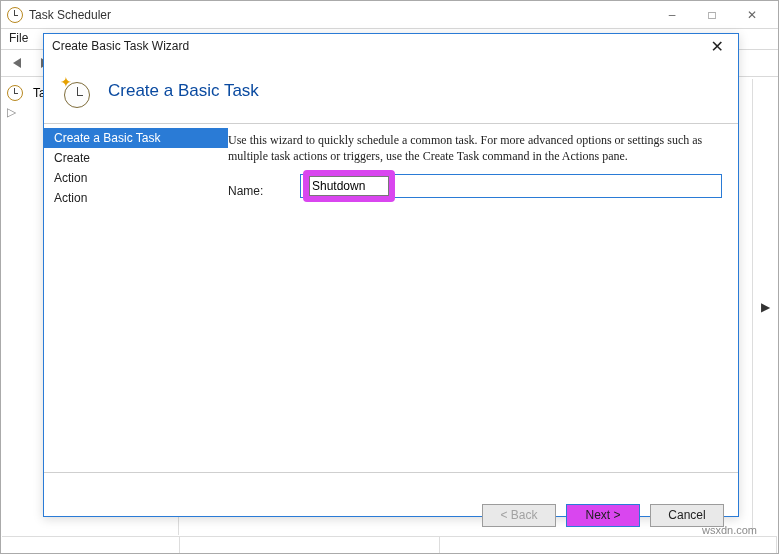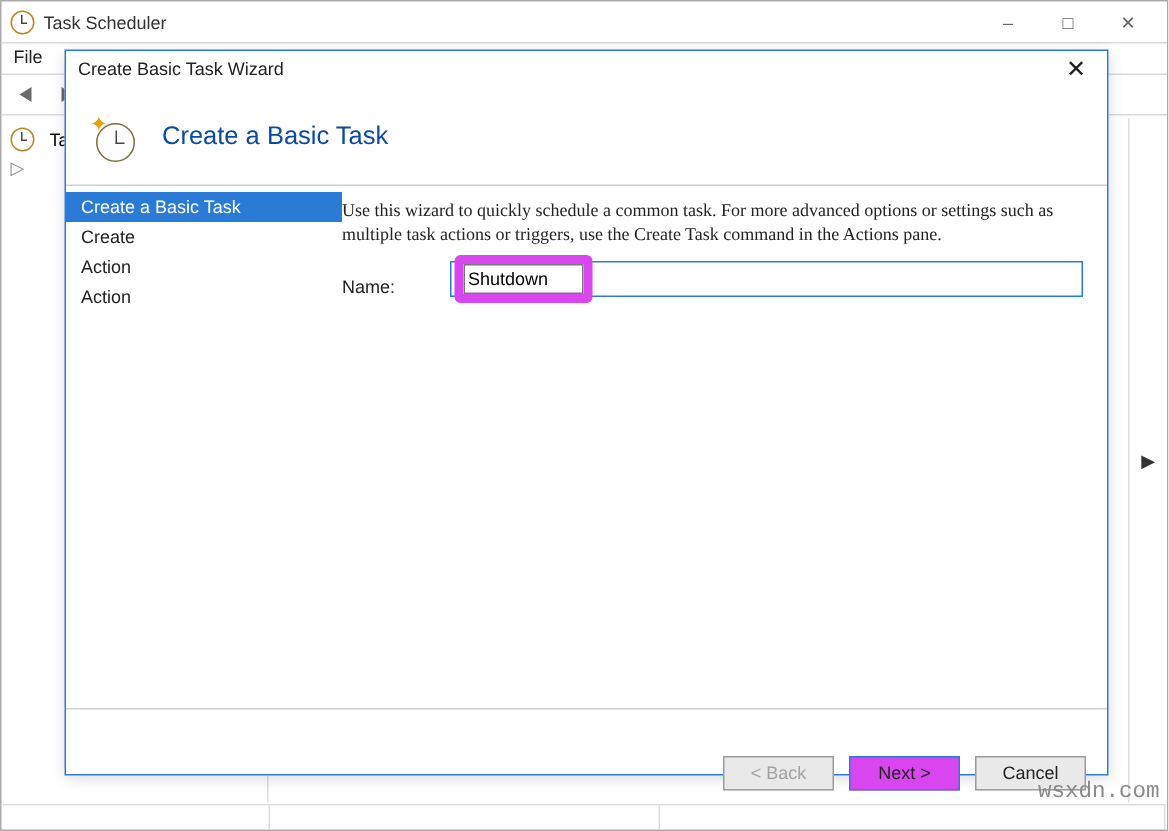--- a/index.html
+++ b/index.html
@@ -18,21 +18,21 @@
 .treeitem { display: flex; align-items: center; gap: 4px; padding: 2px; }
 .rightstrip { width: 26px; border-left: 1px solid #ddd; display: flex; flex-direction: column; justify-content: center; align-items: center; }
 .statusbar { position: absolute; left: 1px; right: 1px; bottom: 1px; height: 16px; border-top: 1px solid #ddd; }
 .footer { display:flex; height:16px; }
 .footer > div { border-right:1px solid #ddd; height:100%; }
 
 .app-icon { width: 16px; height: 16px; border-radius: 50%; border: 1.5px solid #b88820; position: relative; margin-right: 6px; background: #fff; }
 .app-icon::after { content:""; position:absolute; left:6px; top:2px; width:1px; height:6px; background:#444; }
 .app-icon::before { content:""; position:absolute; left:6px; top:7px; width:4px; height:1px; background:#444; }
 
-.watermark { position: absolute; right: 6px; bottom: 18px; color: #8a8a8a; font-size: 15px; font-family: Liberation Mono, monospace; }
+.watermark { position: absolute; right: 22px; bottom: 18px; color: #8a8a8a; font-size: 11px; }
 
 
 .dlg { position: absolute; left: 43px; top: 33px; width: 696px; height: 484px; background: #fff; border: 1px solid #2a7bd6; box-shadow: 0 2px 10px rgba(0,0,0,.15); display:flex; flex-direction:column; }
 .dlg-title { height: 24px; display: flex; align-items: center; padding: 0 8px; color: #222; }
 .dlg-title .spacer { flex:1; }
 .dlg-close { font-size: 16px; padding: 0 6px; }
 
 .dlg-header { height: 66px; display:flex; align-items:center; padding: 0 16px; gap: 14px; border-bottom: 1px solid #cfcfcf; background: #fff; }
 .big-icon { width: 34px; height: 34px; position: relative; }
 .big-icon .clock { position:absolute; left:4px; top:8px; width:26px; height:26px; border-radius:50%; border:1.5px solid #7e6c3a; background:#fdfdfd; }

